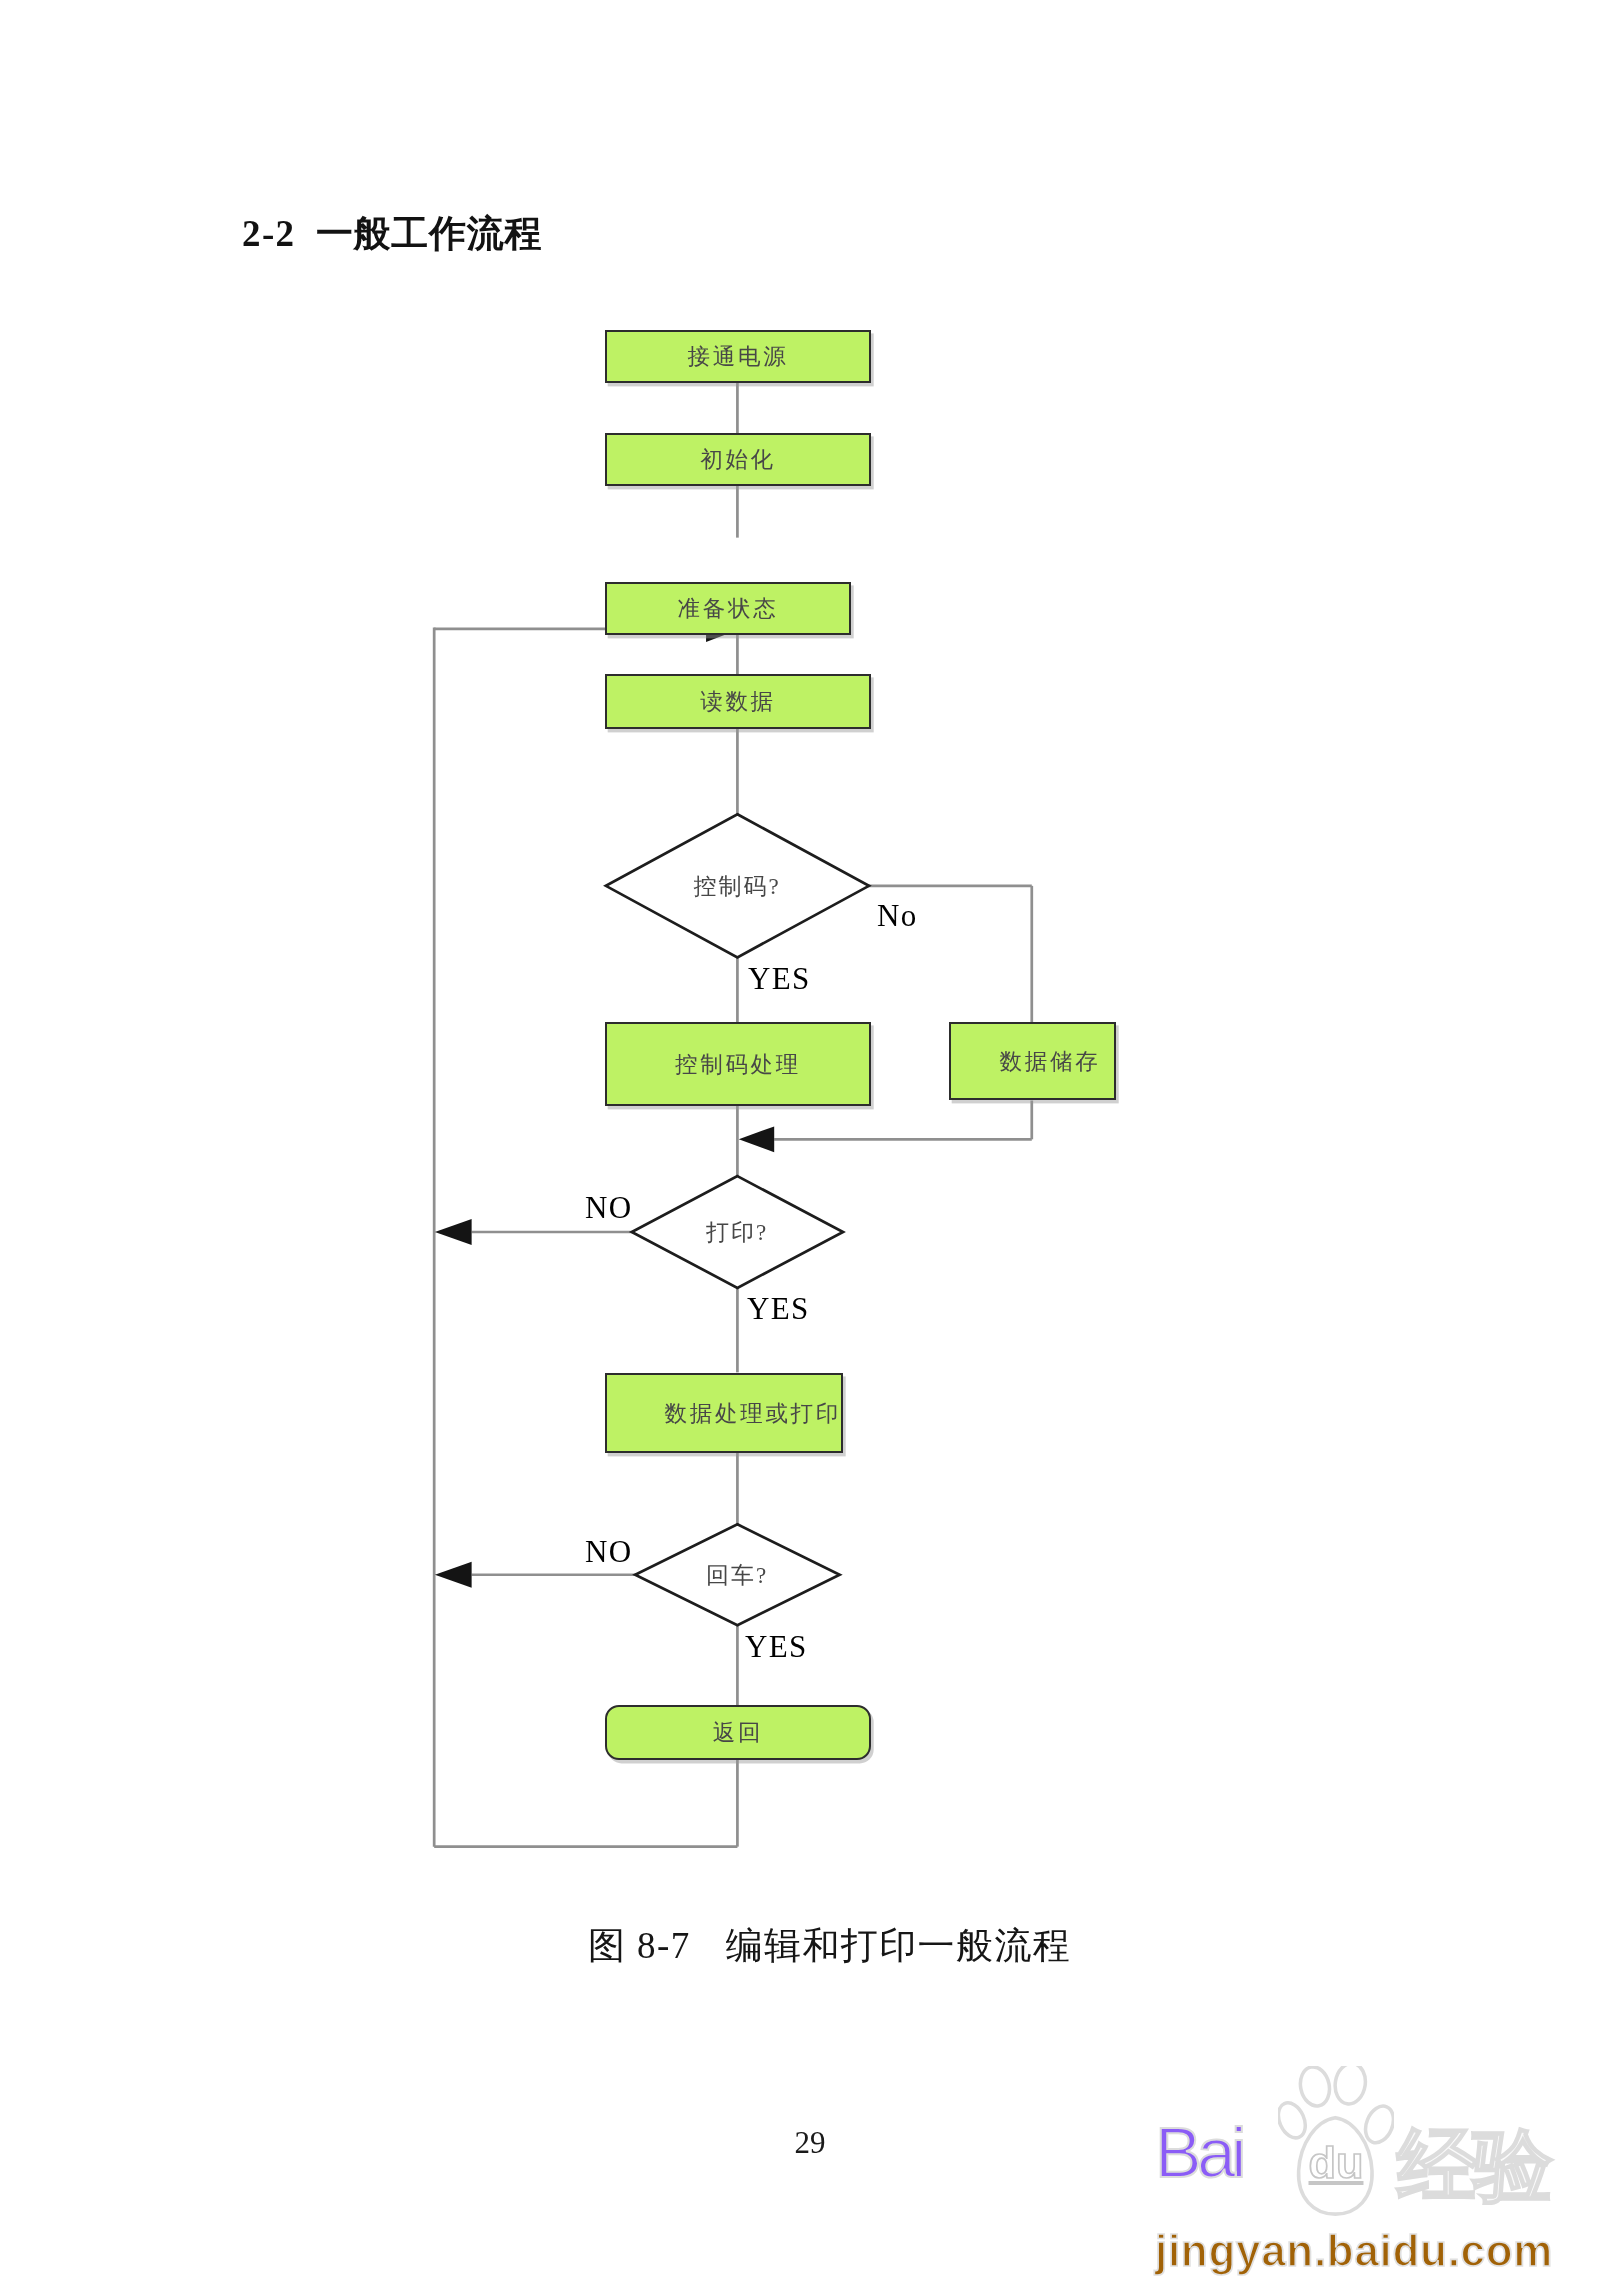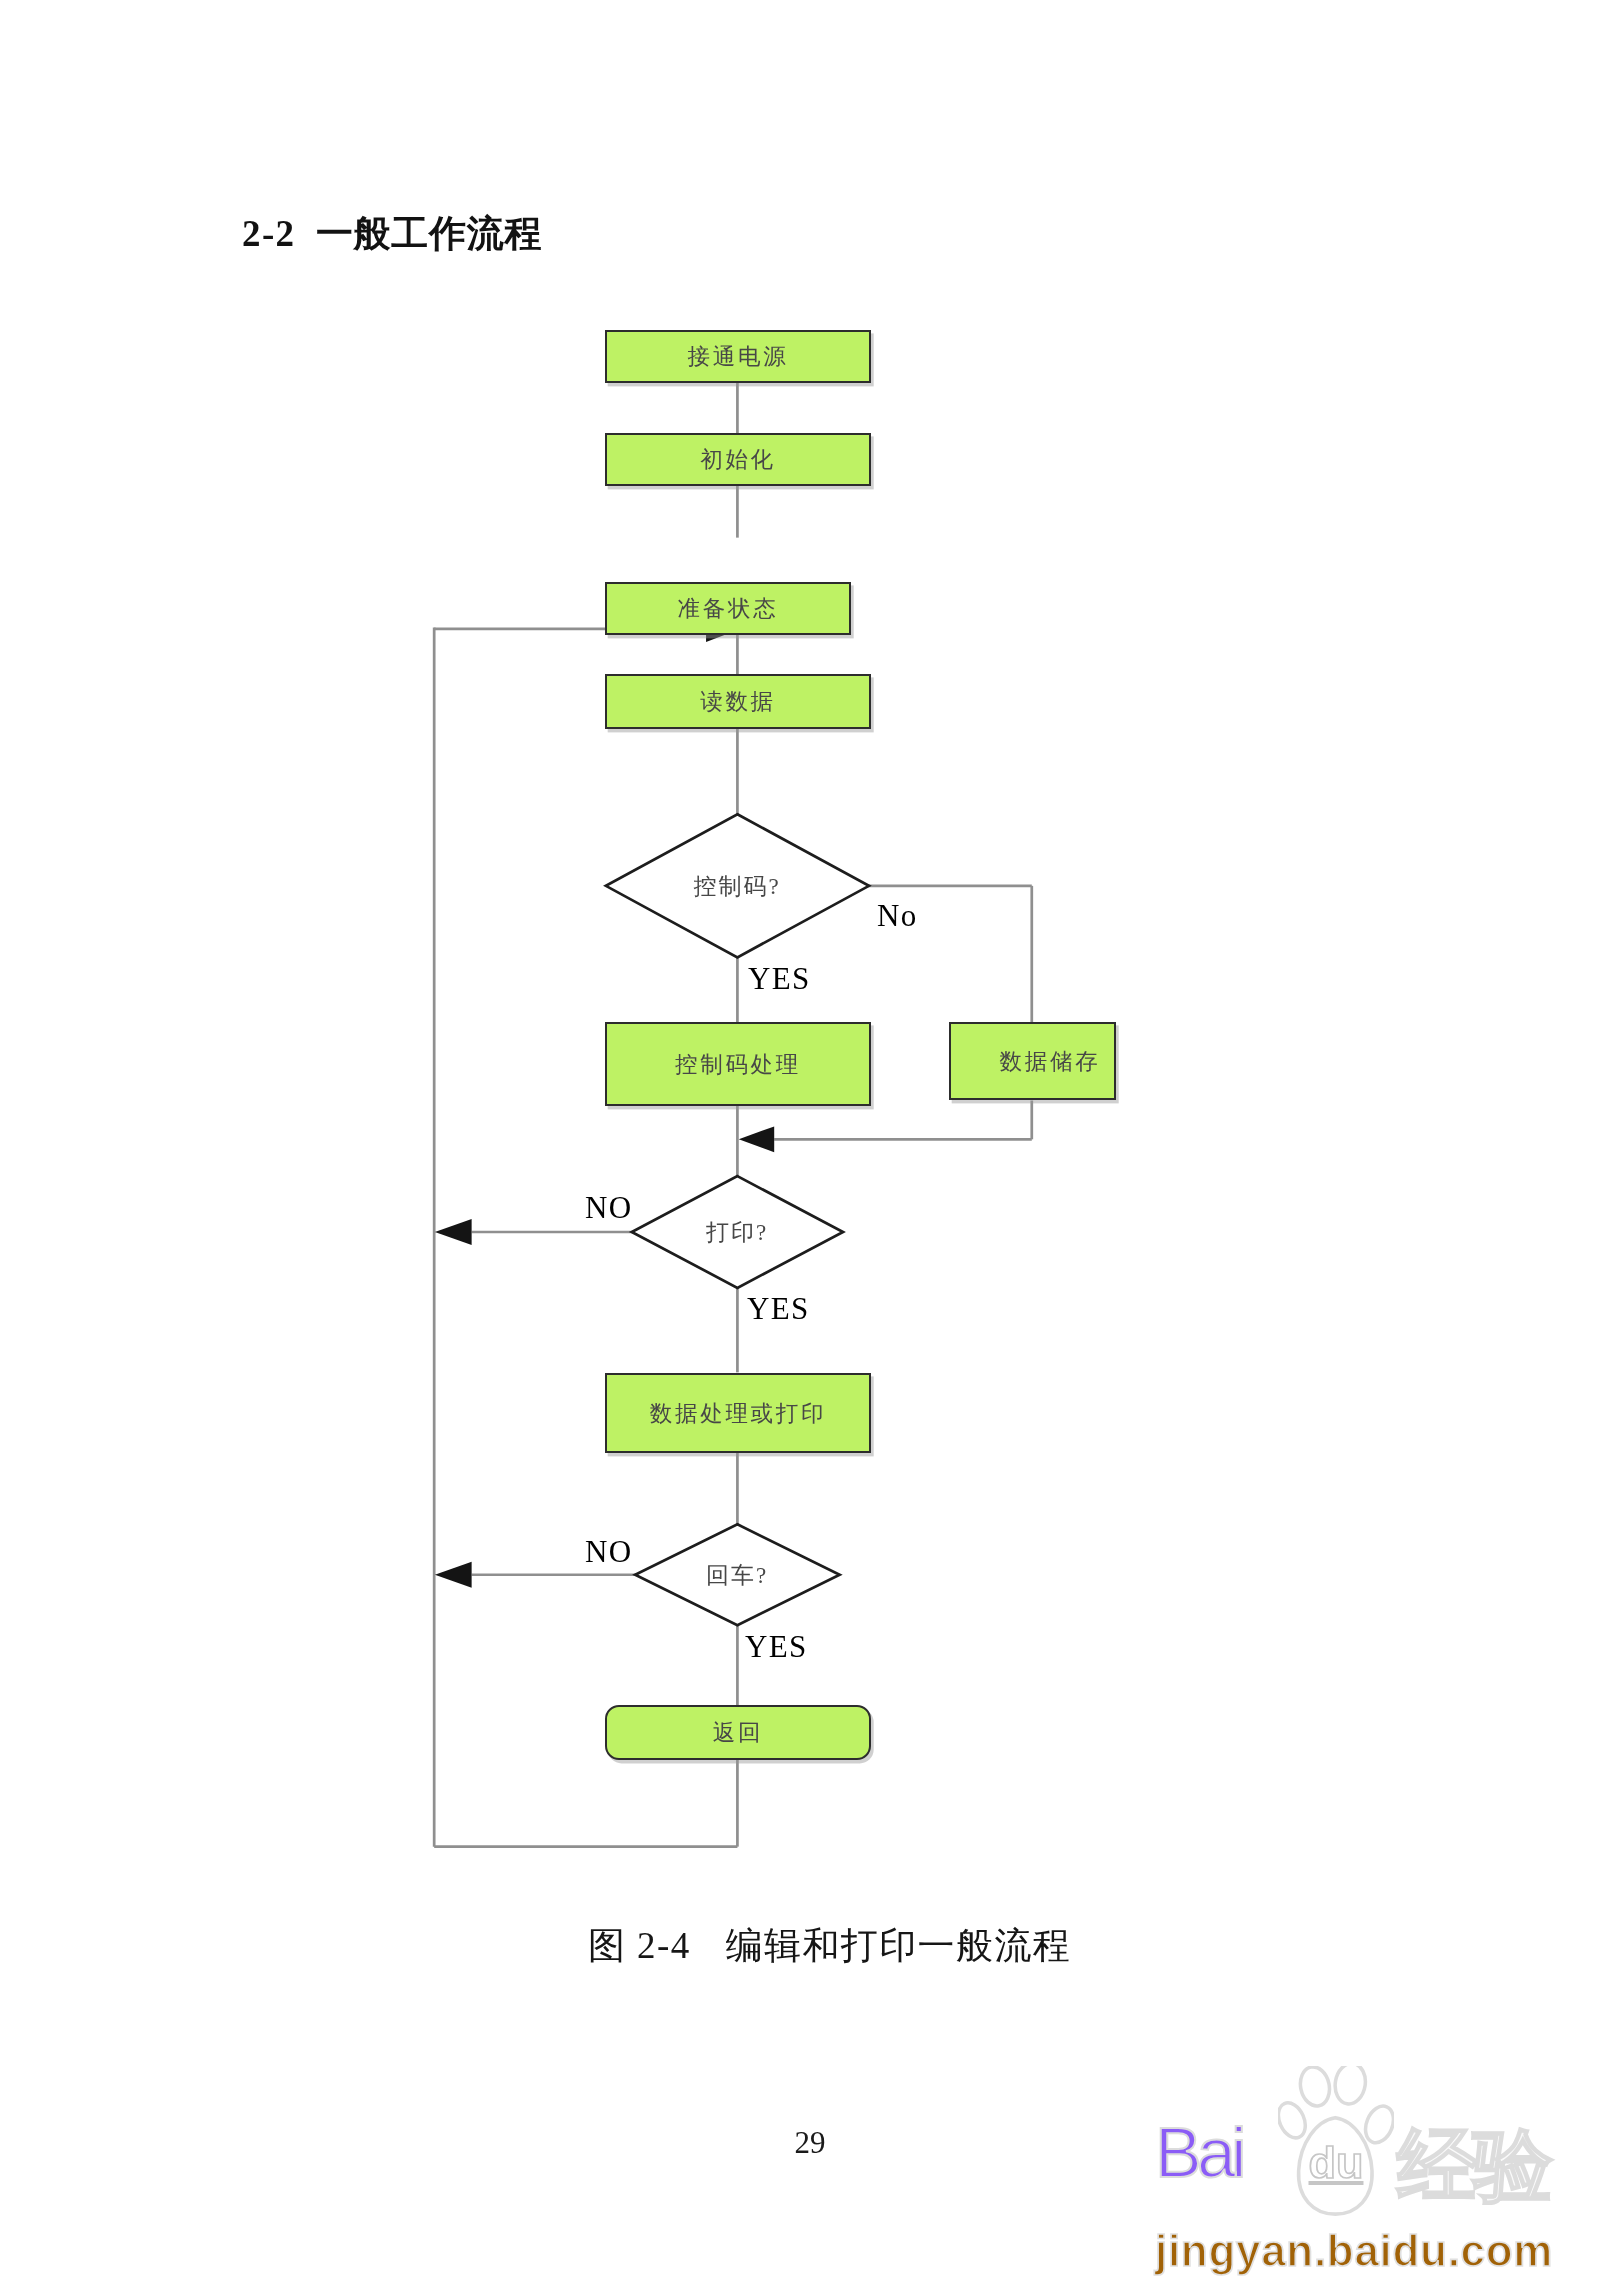--- a/index.html
+++ b/index.html
@@ -118,40 +118,40 @@
   </div>
   <div class="node" style="left:605px;top:674px;width:266px;height:55px;">
     <span>读数据</span>
   </div>
   <div class="node" style="left:605px;top:1022px;width:266px;height:84px;">
     <span>控制码处理</span>
   </div>
   <div class="node" style="left:949px;top:1022px;width:167px;height:78px;padding-left:35px;">
     <span>数据储存</span>
   </div>
-  <div class="node" style="left:605px;top:1373px;width:266px;height:80px;">
+  <div class="node" style="left:605px;top:1373px;width:238px;height:80px;justify-content:flex-end;">
     <span>数据处理或打印</span>
   </div>
   <div class="node" style="left:605px;top:1705px;width:266px;height:55px;border-radius:14px;">
     <span>返回</span>
   </div>
 
   <div class="dlabel" style="left:635px;top:871px;">控制码?</div>
   <div class="dlabel" style="left:635px;top:1217px;">打印?</div>
   <div class="dlabel" style="left:635px;top:1560px;">回车?</div>
 
   <div class="branch" style="left:877px;top:898px;">No</div>
   <div class="branch" style="left:748px;top:961px;">YES</div>
   <div class="branch" style="left:585px;top:1190px;">NO</div>
   <div class="branch" style="left:747px;top:1291px;">YES</div>
   <div class="branch" style="left:585px;top:1534px;">NO</div>
   <div class="branch" style="left:745px;top:1629px;">YES</div>
 
   <div class="caption">
-    <span>图 2-4</span><span class="cap-text">编辑和打印一般流程</span>
+    <span>图 8-7</span><span class="cap-text">编辑和打印一般流程</span>
   </div>
 
   <div class="pagenum">29</div>
 
   <div class="wm">
     <span class="bai">Bai</span>
     <svg class="paw" width="116" height="159" viewBox="0 0 85 117" xmlns="http://www.w3.org/2000/svg">
       <g fill="#ffffff" stroke="#dcdcdc" stroke-width="2.6">
         <ellipse cx="27" cy="15" rx="10.5" ry="14.5" transform="rotate(-12 27 15)"></ellipse>
         <ellipse cx="53" cy="13" rx="11" ry="15" transform="rotate(9 53 13)"></ellipse>

